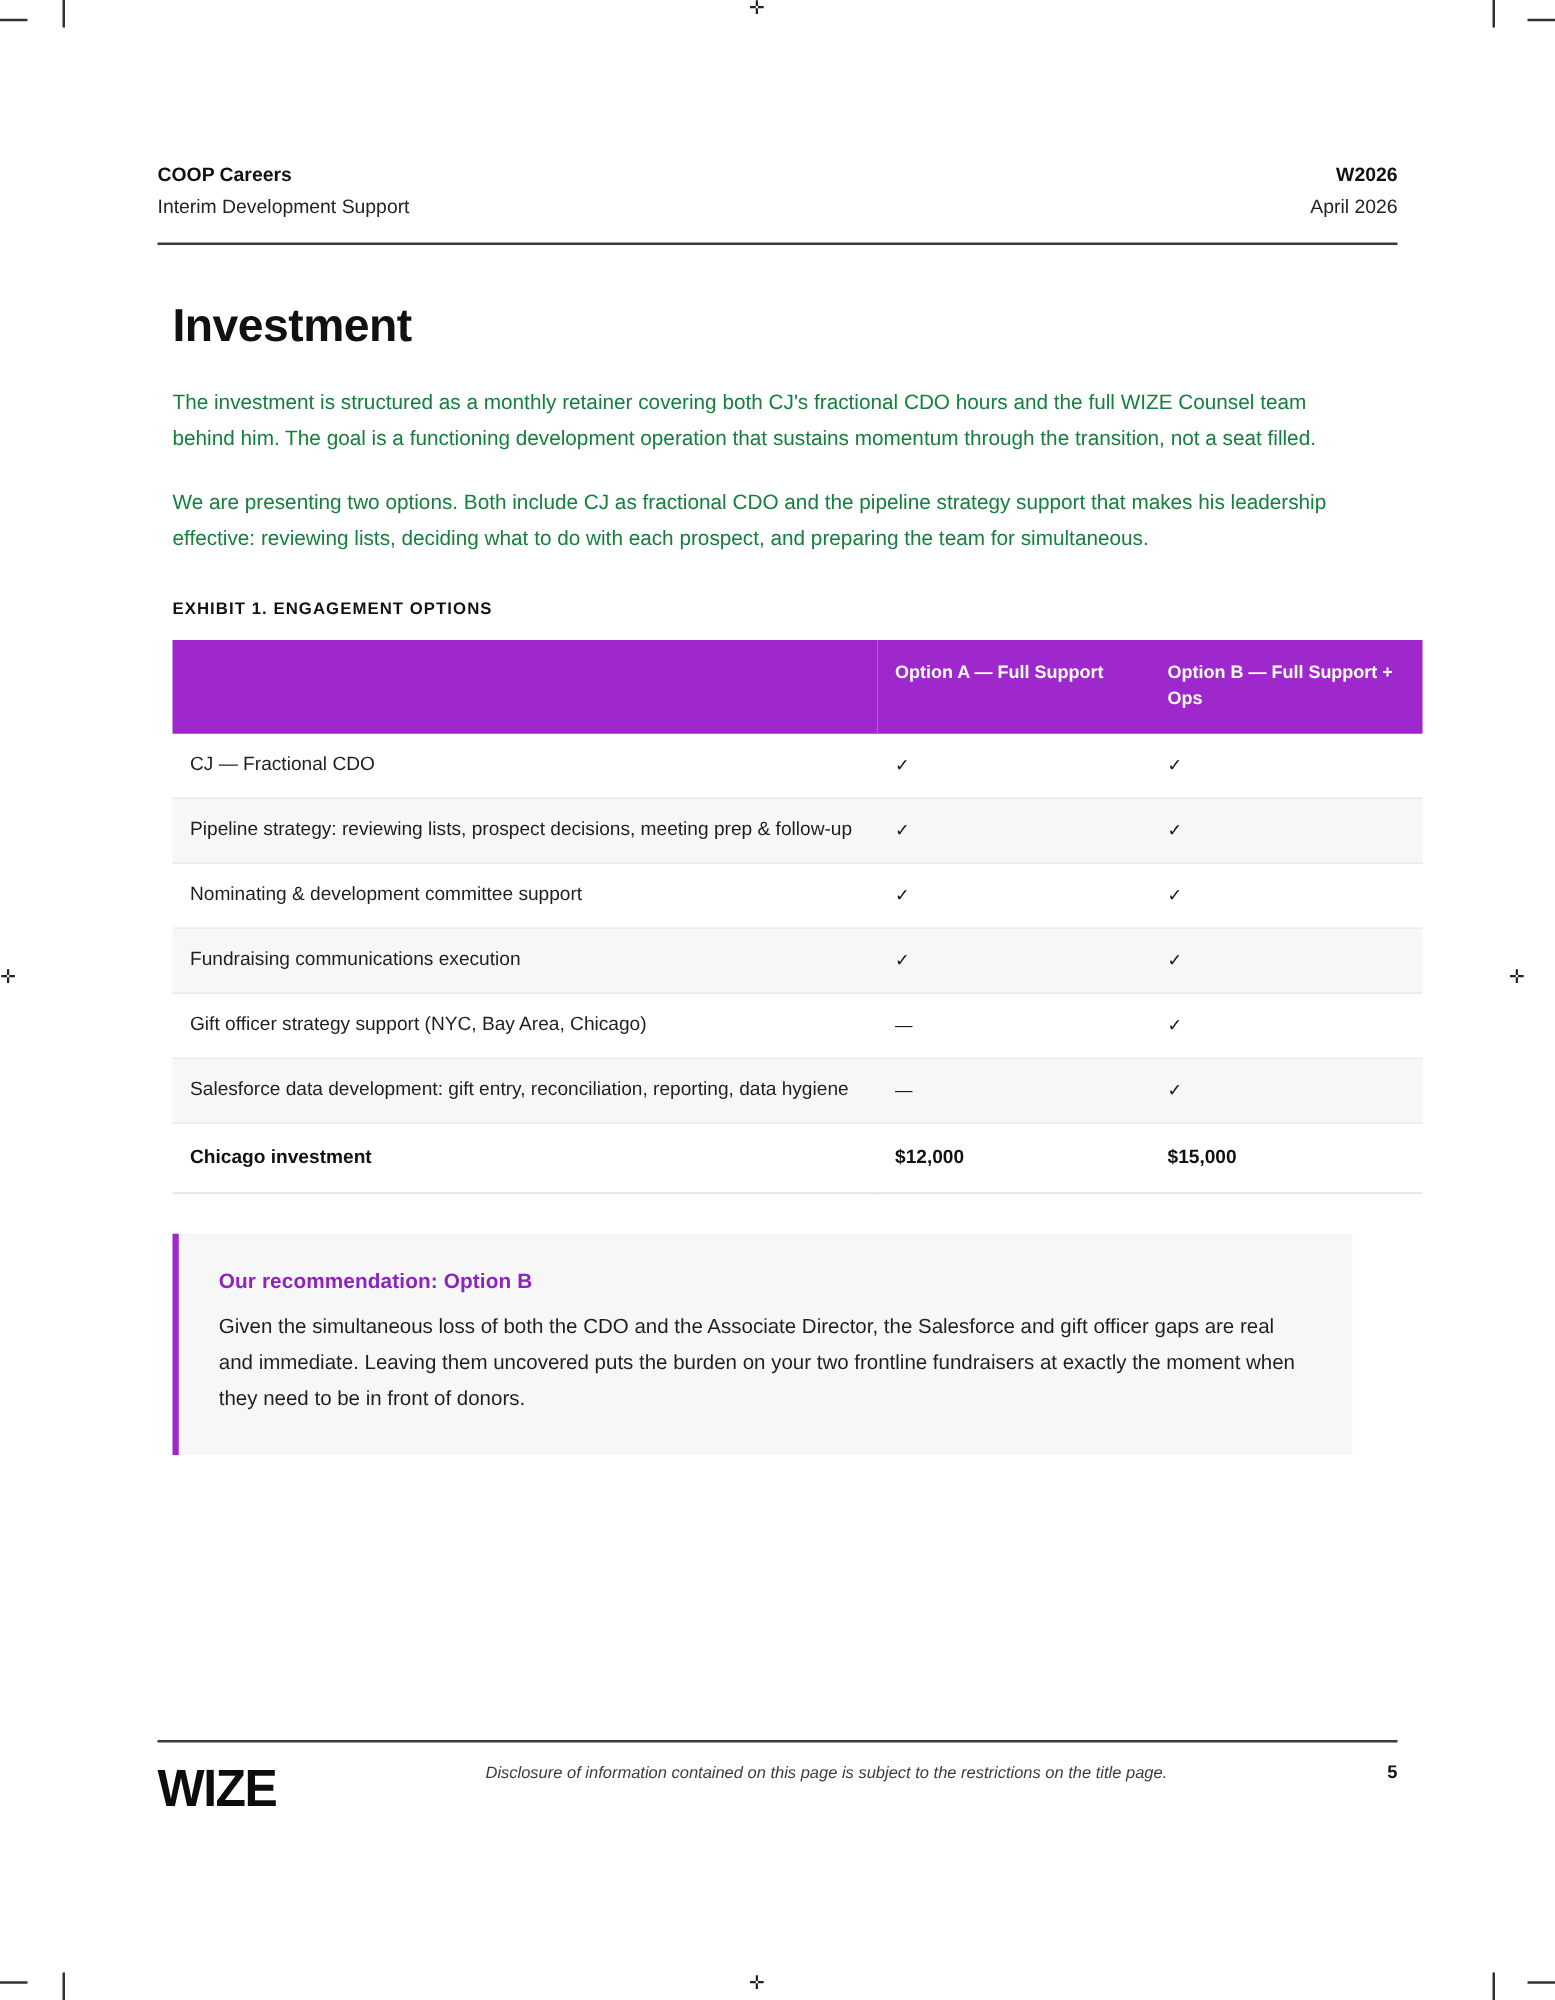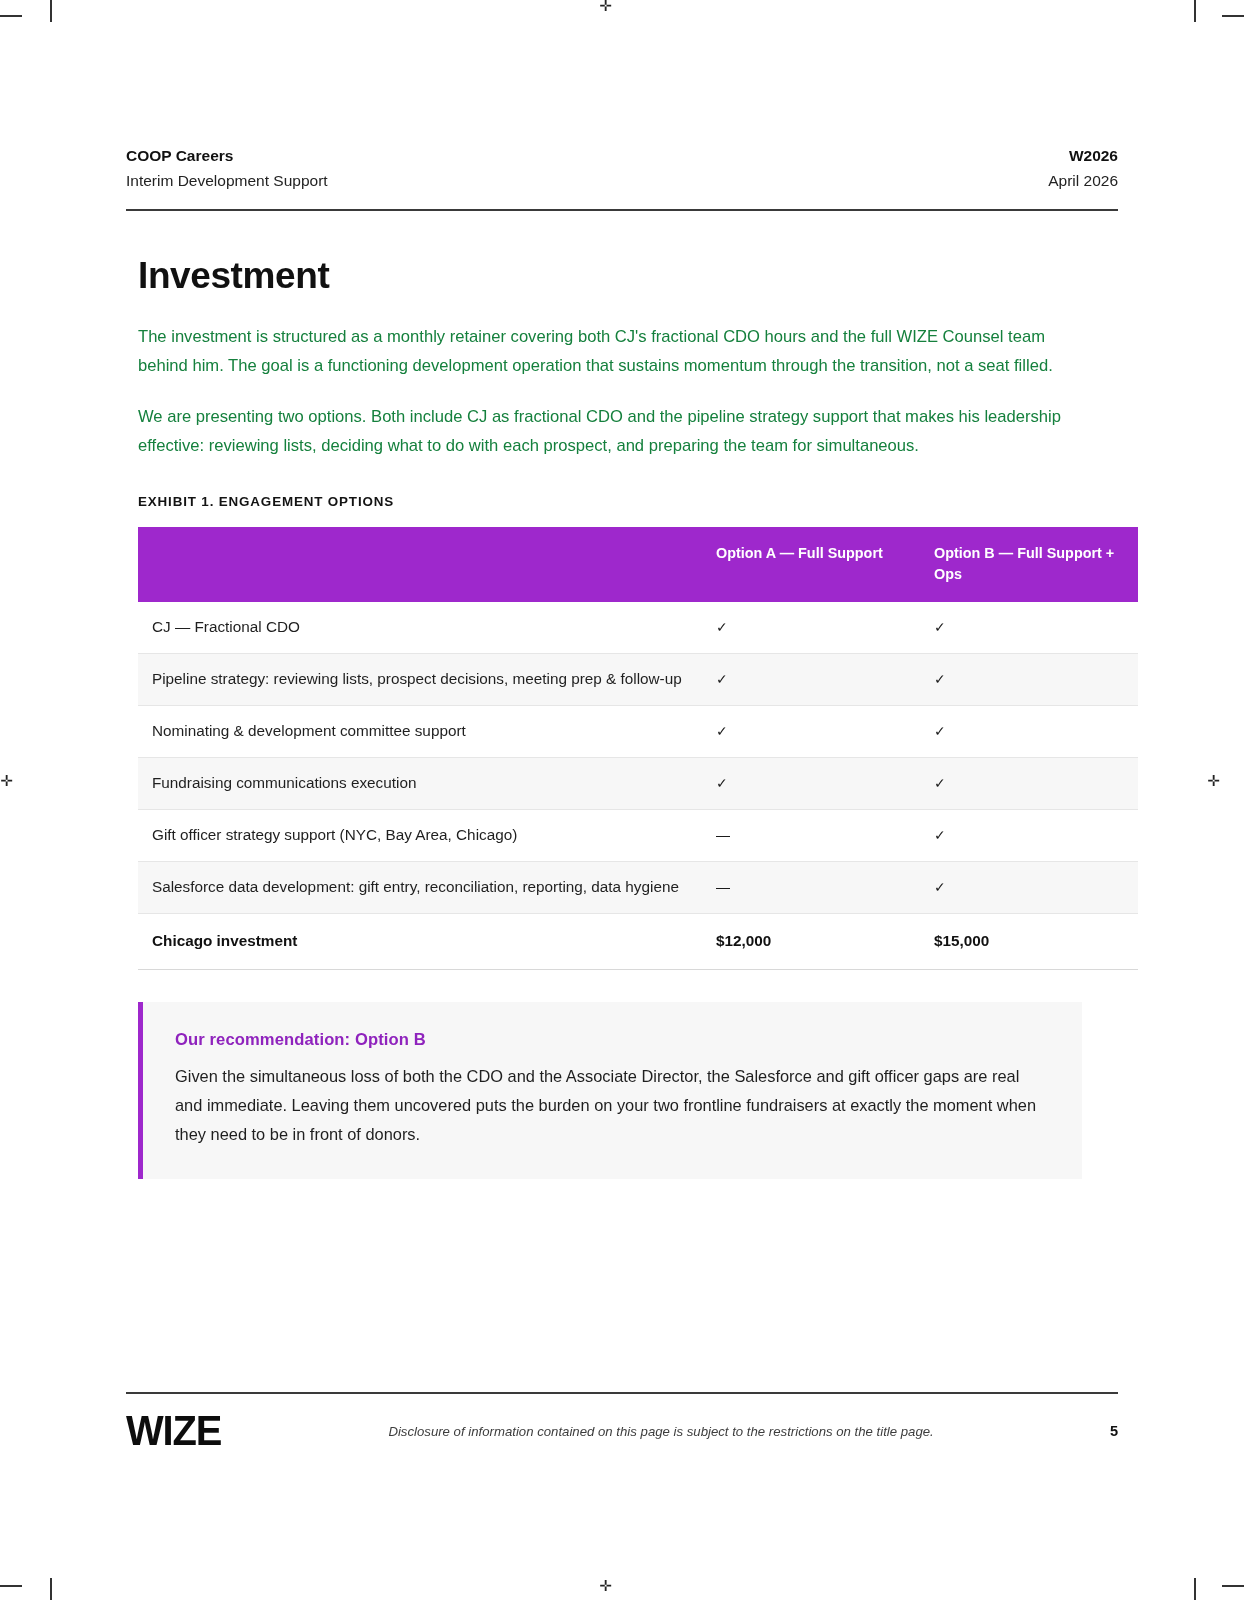--- a/index.html
+++ b/index.html
@@ -32,21 +32,21 @@
     font-family: "DejaVu Sans", sans-serif;
   }
 
   
   .page {
     position: absolute;
     left: 0; top: 0;
     width: 1244px;
     height: 1600px;
     box-sizing: border-box;
-    padding: 15px 126px;
+    padding: 0 126px;
   }
 
   
   .runhead {
     padding-top: 128px;
     display: flex;
     justify-content: space-between;
     align-items: flex-start;
     font-size: 15.5px;
     line-height: 25px;
@@ -154,21 +154,21 @@
   .footer {
     position: absolute;
     left: 126px;
     right: 126px;
     bottom: 148px;
   }
   .rule-bottom { border-top: 2px solid #3a3a3a; }
   .footer-row {
     margin-top: 16px;
     display: flex;
-    align-items: center;
+    align-items: flex-start;
     gap: 40px;
   }
   .wordmark {
     font-family: "Liberation Sans", sans-serif;
     font-weight: bold;
     font-size: 42px;
     letter-spacing: -1.2px;
     color: #0d0d0d;
     transform: scaleX(0.95);
     transform-origin: left center;

